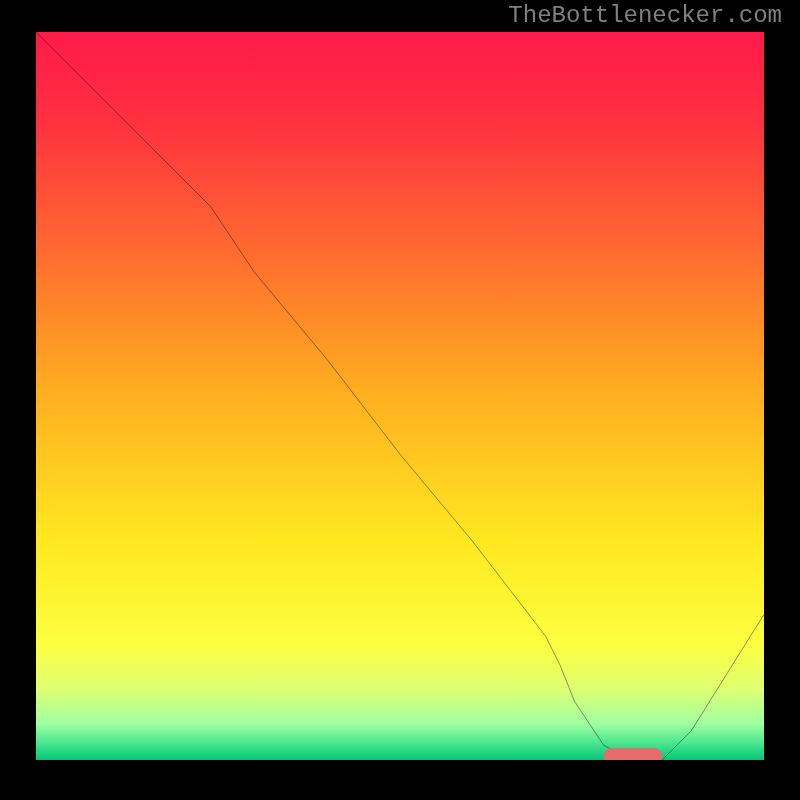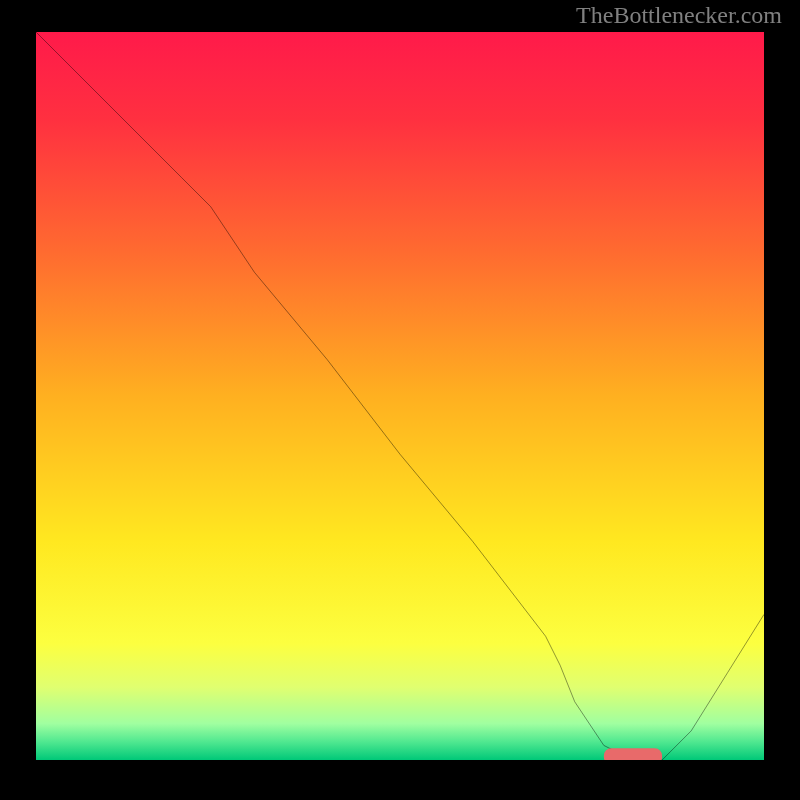--- a/index.html
+++ b/index.html
@@ -13,21 +13,21 @@
   .container {
     position: relative;
     width: 800px;
     height: 800px;
   }
   .watermark {
     position: absolute;
     top: 2px;
     right: 18px;
     color: #808080;
-    font-family: Liberation Serif, serif;
+    font-family: Liberation Mono, monospace;
     font-size: 24px;
     font-weight: 500;
     z-index: 10;
   }
   .plot {
     position: absolute;
     left: 36px;
     top: 32px;
     width: 728px;
     height: 728px;

